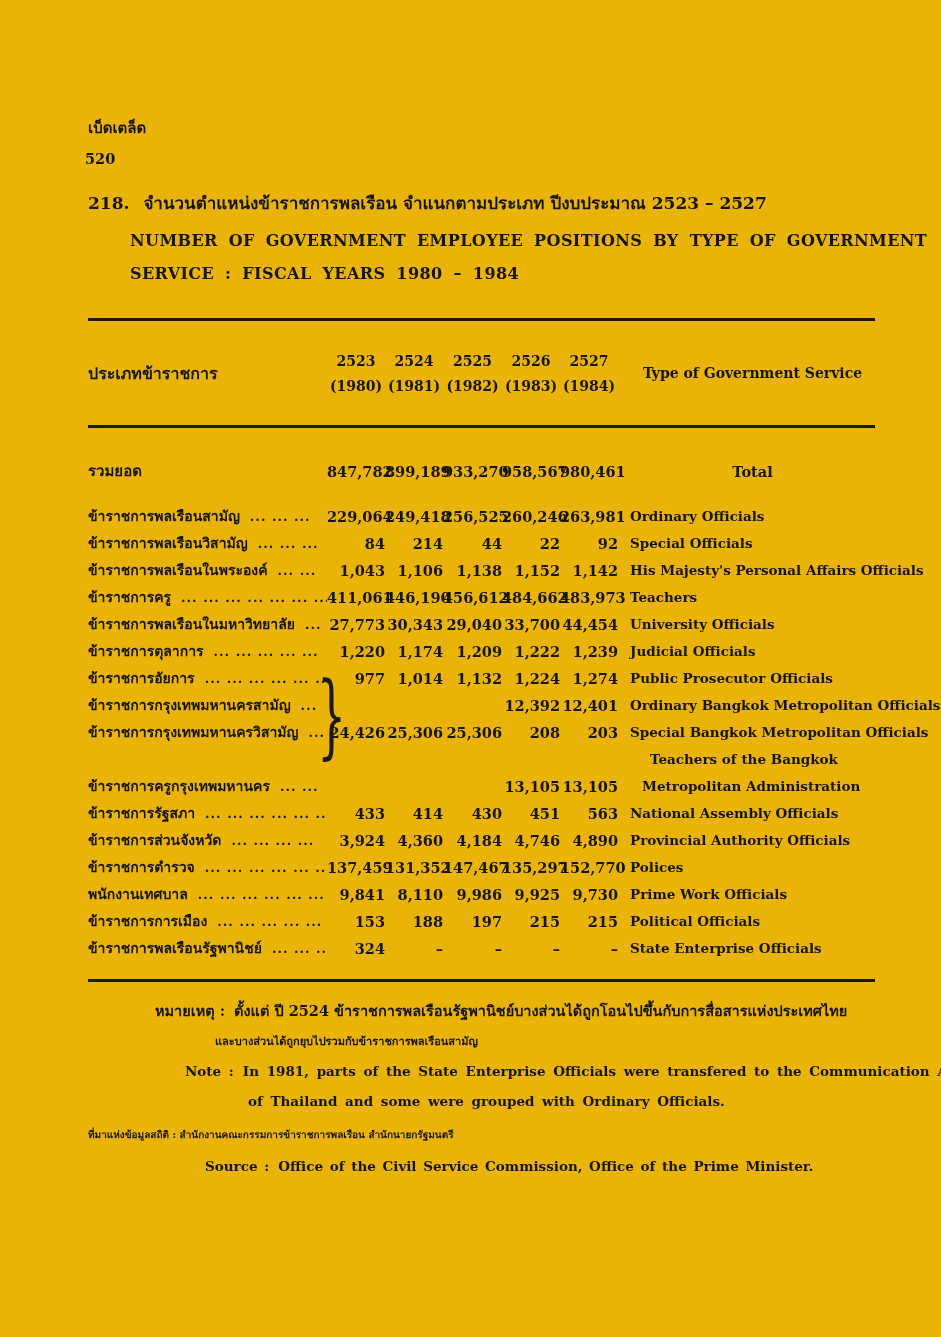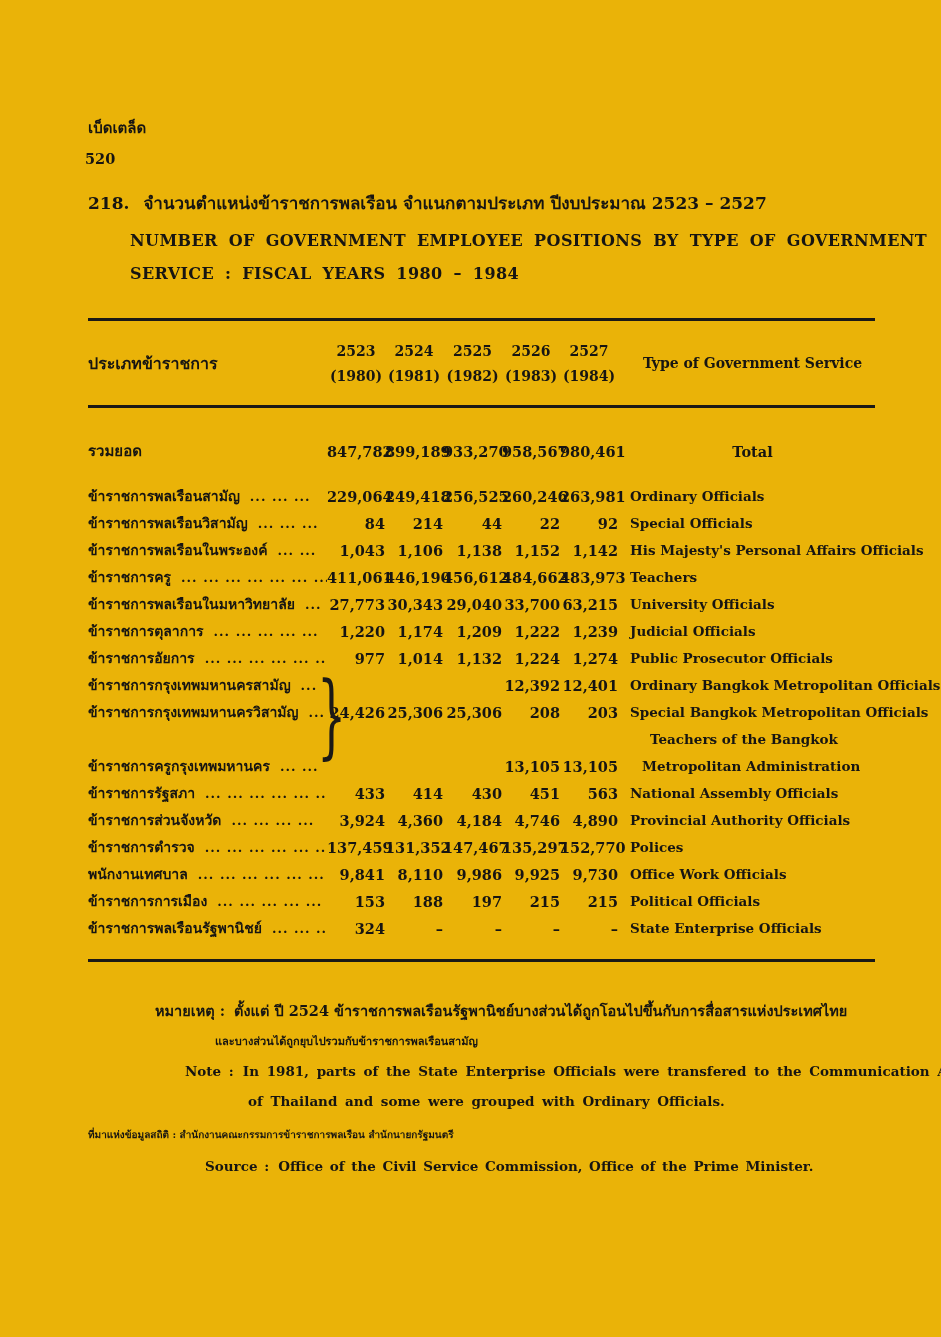--- a/index.html
+++ b/index.html
@@ -15,21 +15,21 @@
   .pageno{left:85px; top:150px; font-size:14.5px; font-weight:700;}
   .title-th{left:88px; top:189px; font-size:17px; font-weight:700;}
   .title-th .tno{margin-right:14px;}
   .title-en1{left:130px; top:231px; font-size:16px; font-weight:700; letter-spacing:.4px; word-spacing:5px;}
   .title-en2{left:130px; top:264px; font-size:16px; font-weight:700; letter-spacing:.4px; word-spacing:5px;}
 
   
   .table{position:absolute; left:88px; top:318px; width:787px;}
   .rule{height:3px; background:#1b1916;}
   .grid{display:grid; grid-template-columns:239px 58px 58px 59px 58px 58px 1fr; align-items:center;}
-  .thead{height:84px;}
+  .thead{height:104px;}
   .thead .c-label{text-align:center; font-size:16px; font-weight:700;}
   .ycell{display:flex; flex-direction:column; align-items:center; gap:9px;
          font-size:14px; font-weight:700; text-align:center;}
   .thead .c-en{text-align:center; font-size:14px; font-weight:700; padding-left:12px;}
 
   .total-row{margin-top:30px; height:27px; line-height:27px; font-weight:700;}
   .total-row .c-label{text-align:left; font-size:15px;}
   .total-row .c-en{text-align:center; font-size:14.5px; padding-left:12px;}
 
   .tbody{margin-top:18px; position:relative;}
@@ -165,21 +165,21 @@
         </div>
         <div class="trow">
           <div class="c-label">
             <span>ข้าราชการพลเรือนในมหาวิทยาลัย</span>
             <span class="dots">...</span>
           </div>
           <div class="c-val">27,773</div>
           <div class="c-val">30,343</div>
           <div class="c-val">29,040</div>
           <div class="c-val">33,700</div>
-          <div class="c-val">63,215</div>
+          <div class="c-val">44,454</div>
           <div class="c-en">University Officials</div>
         </div>
         <div class="trow">
           <div class="c-label">
             <span>ข้าราชการตุลาการ</span>
             <span class="dots">... ... ... ... ...</span>
           </div>
           <div class="c-val">1,220</div>
           <div class="c-val">1,174</div>
           <div class="c-val">1,209</div>
@@ -286,21 +286,21 @@
         <div class="trow">
           <div class="c-label">
             <span>พนักงานเทศบาล</span>
             <span class="dots">... ... ... ... ... ...</span>
           </div>
           <div class="c-val">9,841</div>
           <div class="c-val">8,110</div>
           <div class="c-val">9,986</div>
           <div class="c-val">9,925</div>
           <div class="c-val">9,730</div>
-          <div class="c-en">Office Work Officials</div>
+          <div class="c-en">Prime Work Officials</div>
         </div>
         <div class="trow">
           <div class="c-label">
             <span>ข้าราชการการเมือง</span>
             <span class="dots">... ... ... ... ...</span>
           </div>
           <div class="c-val">153</div>
           <div class="c-val">188</div>
           <div class="c-val">197</div>
           <div class="c-val">215</div>

